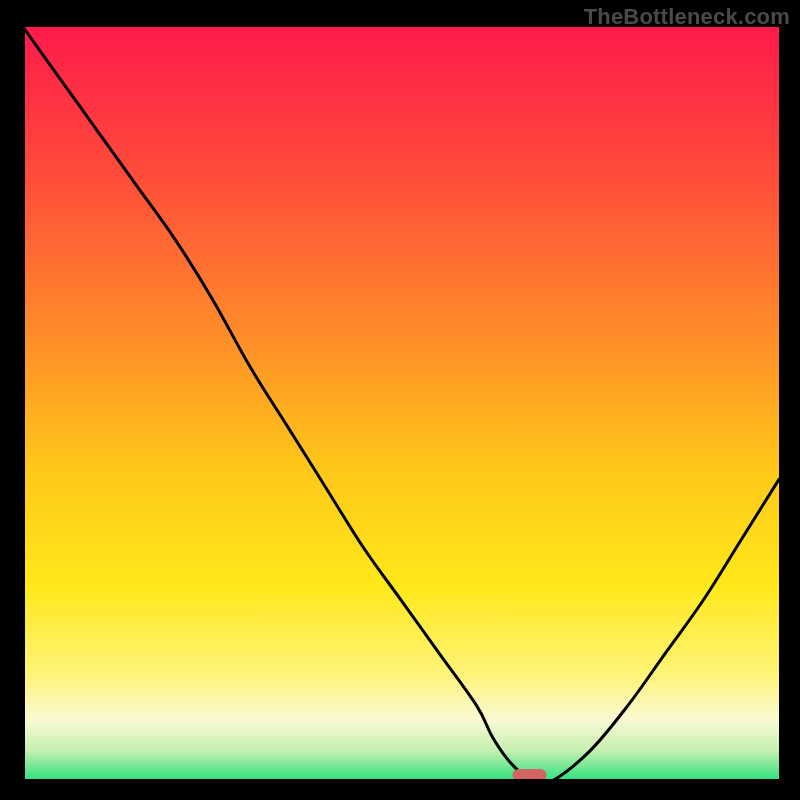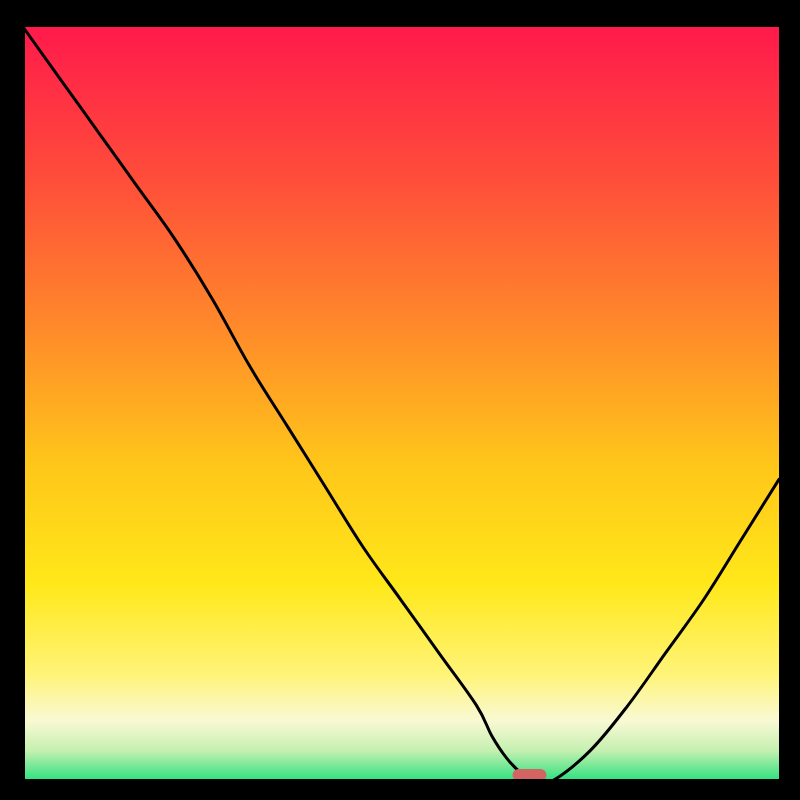--- a/index.html
+++ b/index.html
@@ -30,20 +30,21 @@
   svg.chart {
     position: absolute;
     left: 0;
     top: 0;
   }
 </style>
 </head>
 <body>
 
 <div class="frame">
+  <div class="watermark">TheBottleneck.com</div>
 
   <svg class="chart" width="800" height="800" viewBox="0 0 800 800">
     <defs>
       <linearGradient id="bg-grad" x1="0" y1="0" x2="0" y2="1">
           <stop offset="0.0%" stop-color="#ff1a4b"></stop>
           <stop offset="20.0%" stop-color="#ff4d3a"></stop>
           <stop offset="40.0%" stop-color="#ff8a2a"></stop>
           <stop offset="58.0%" stop-color="#ffc61a"></stop>
           <stop offset="74.0%" stop-color="#ffe81a"></stop>
           <stop offset="86.0%" stop-color="#fff47a"></stop>

